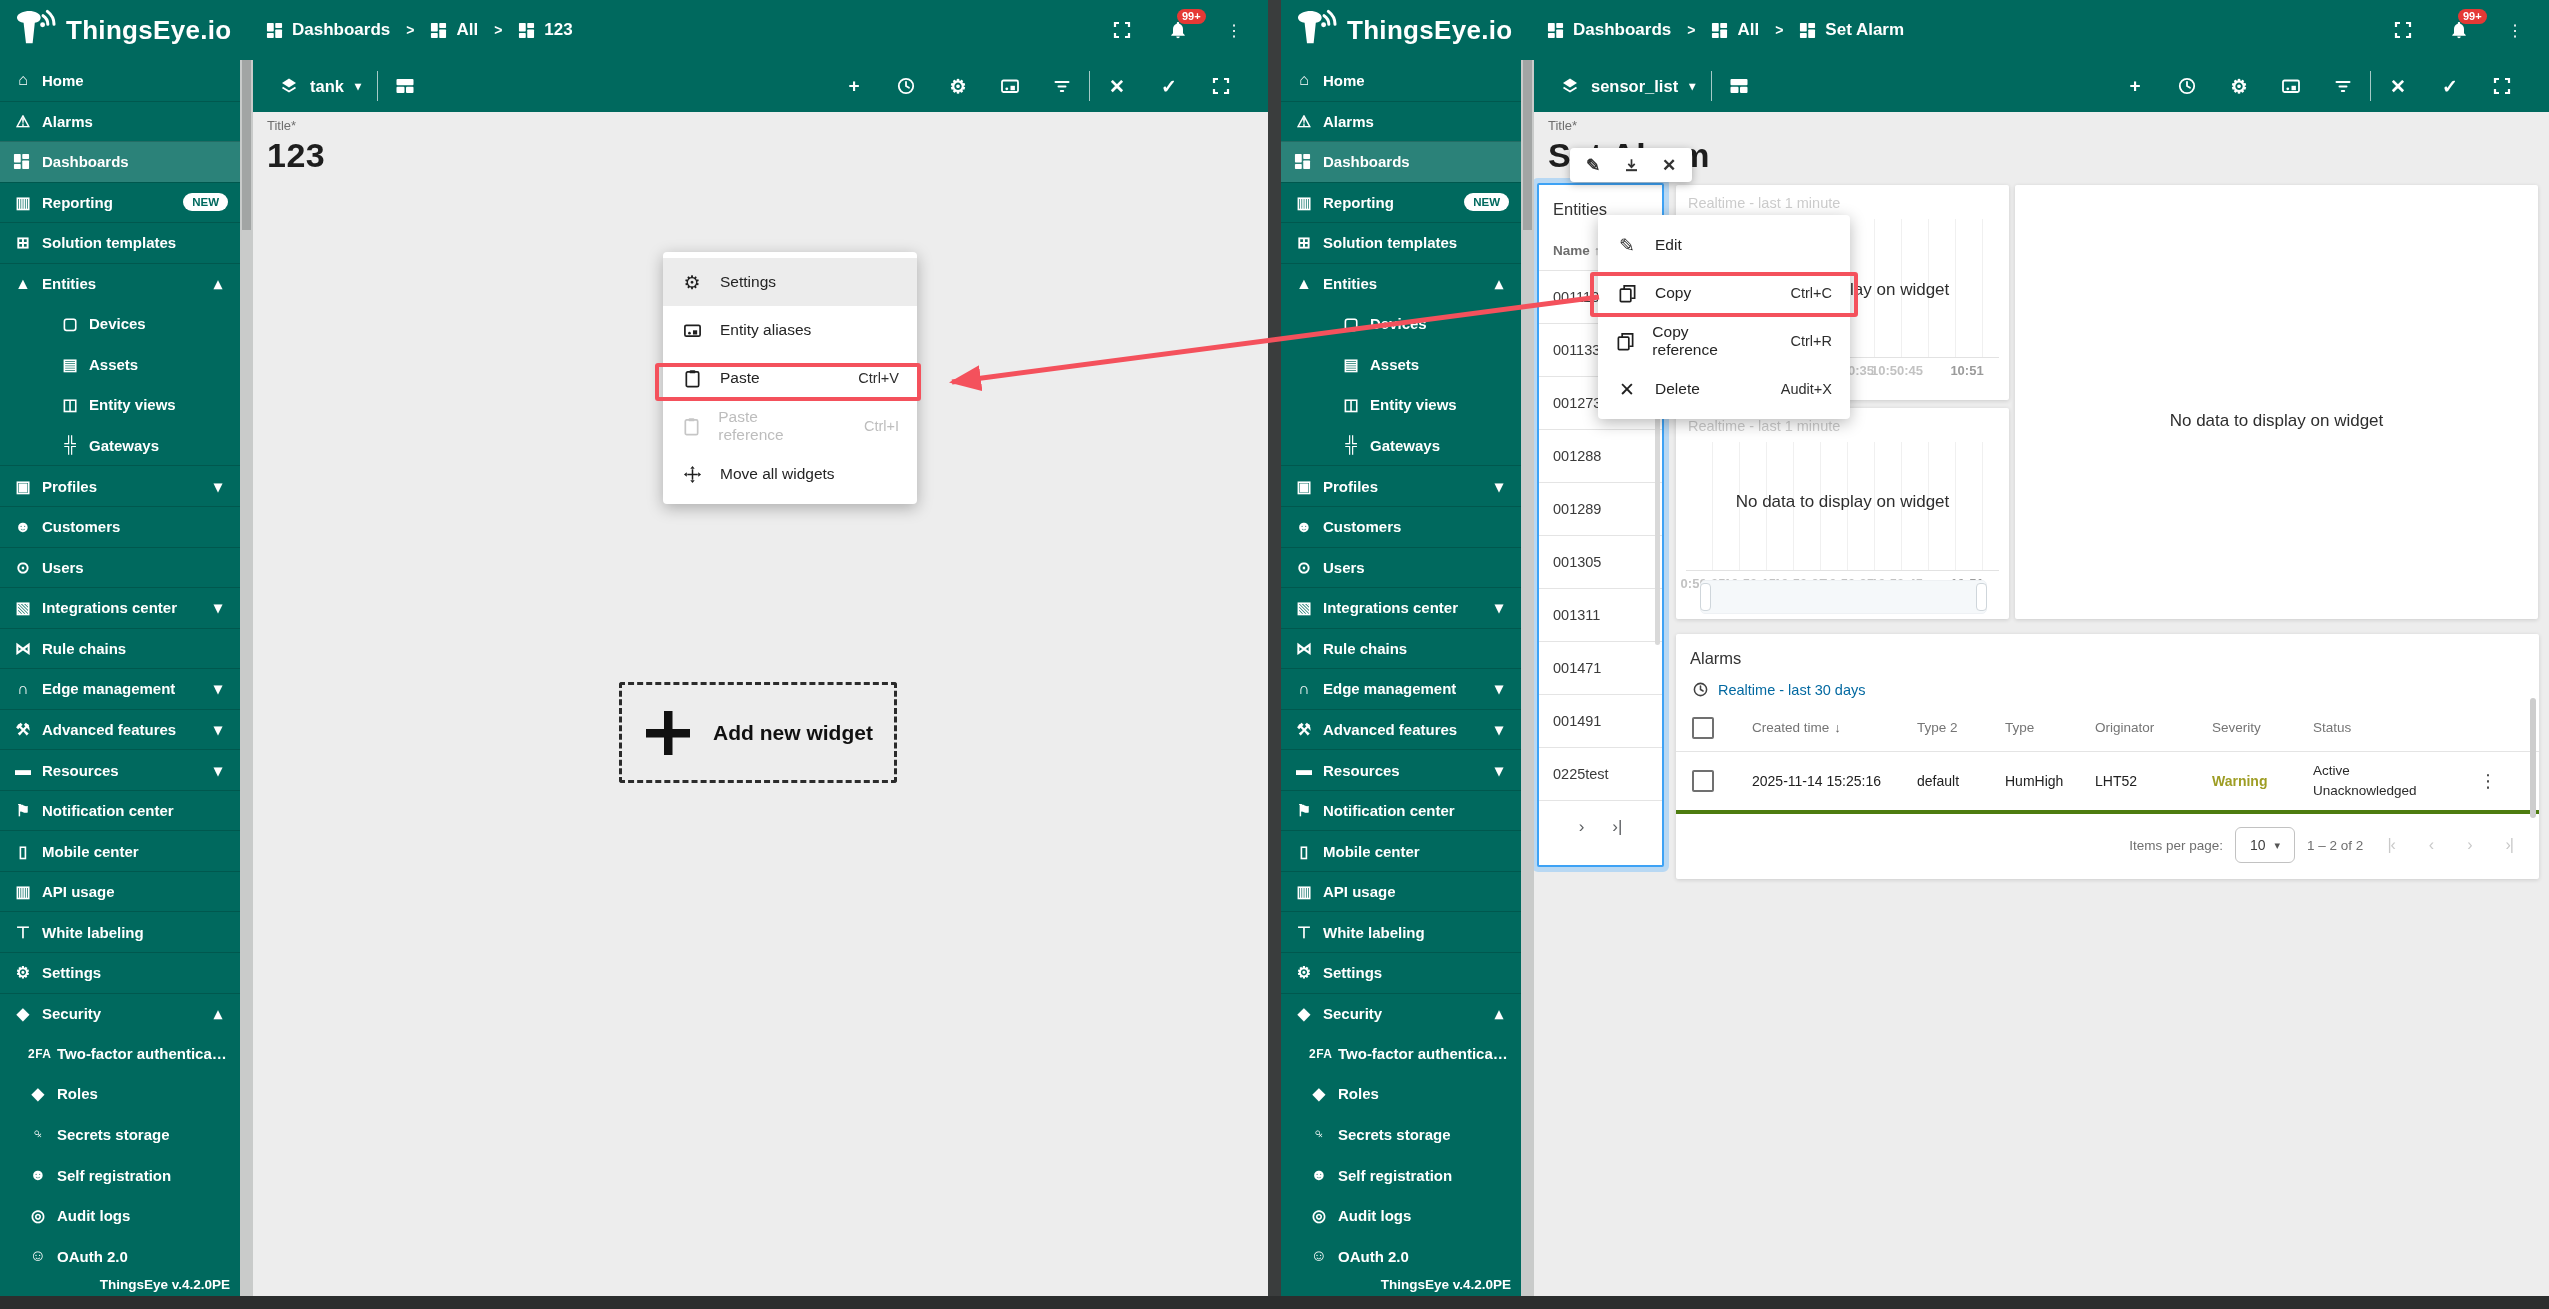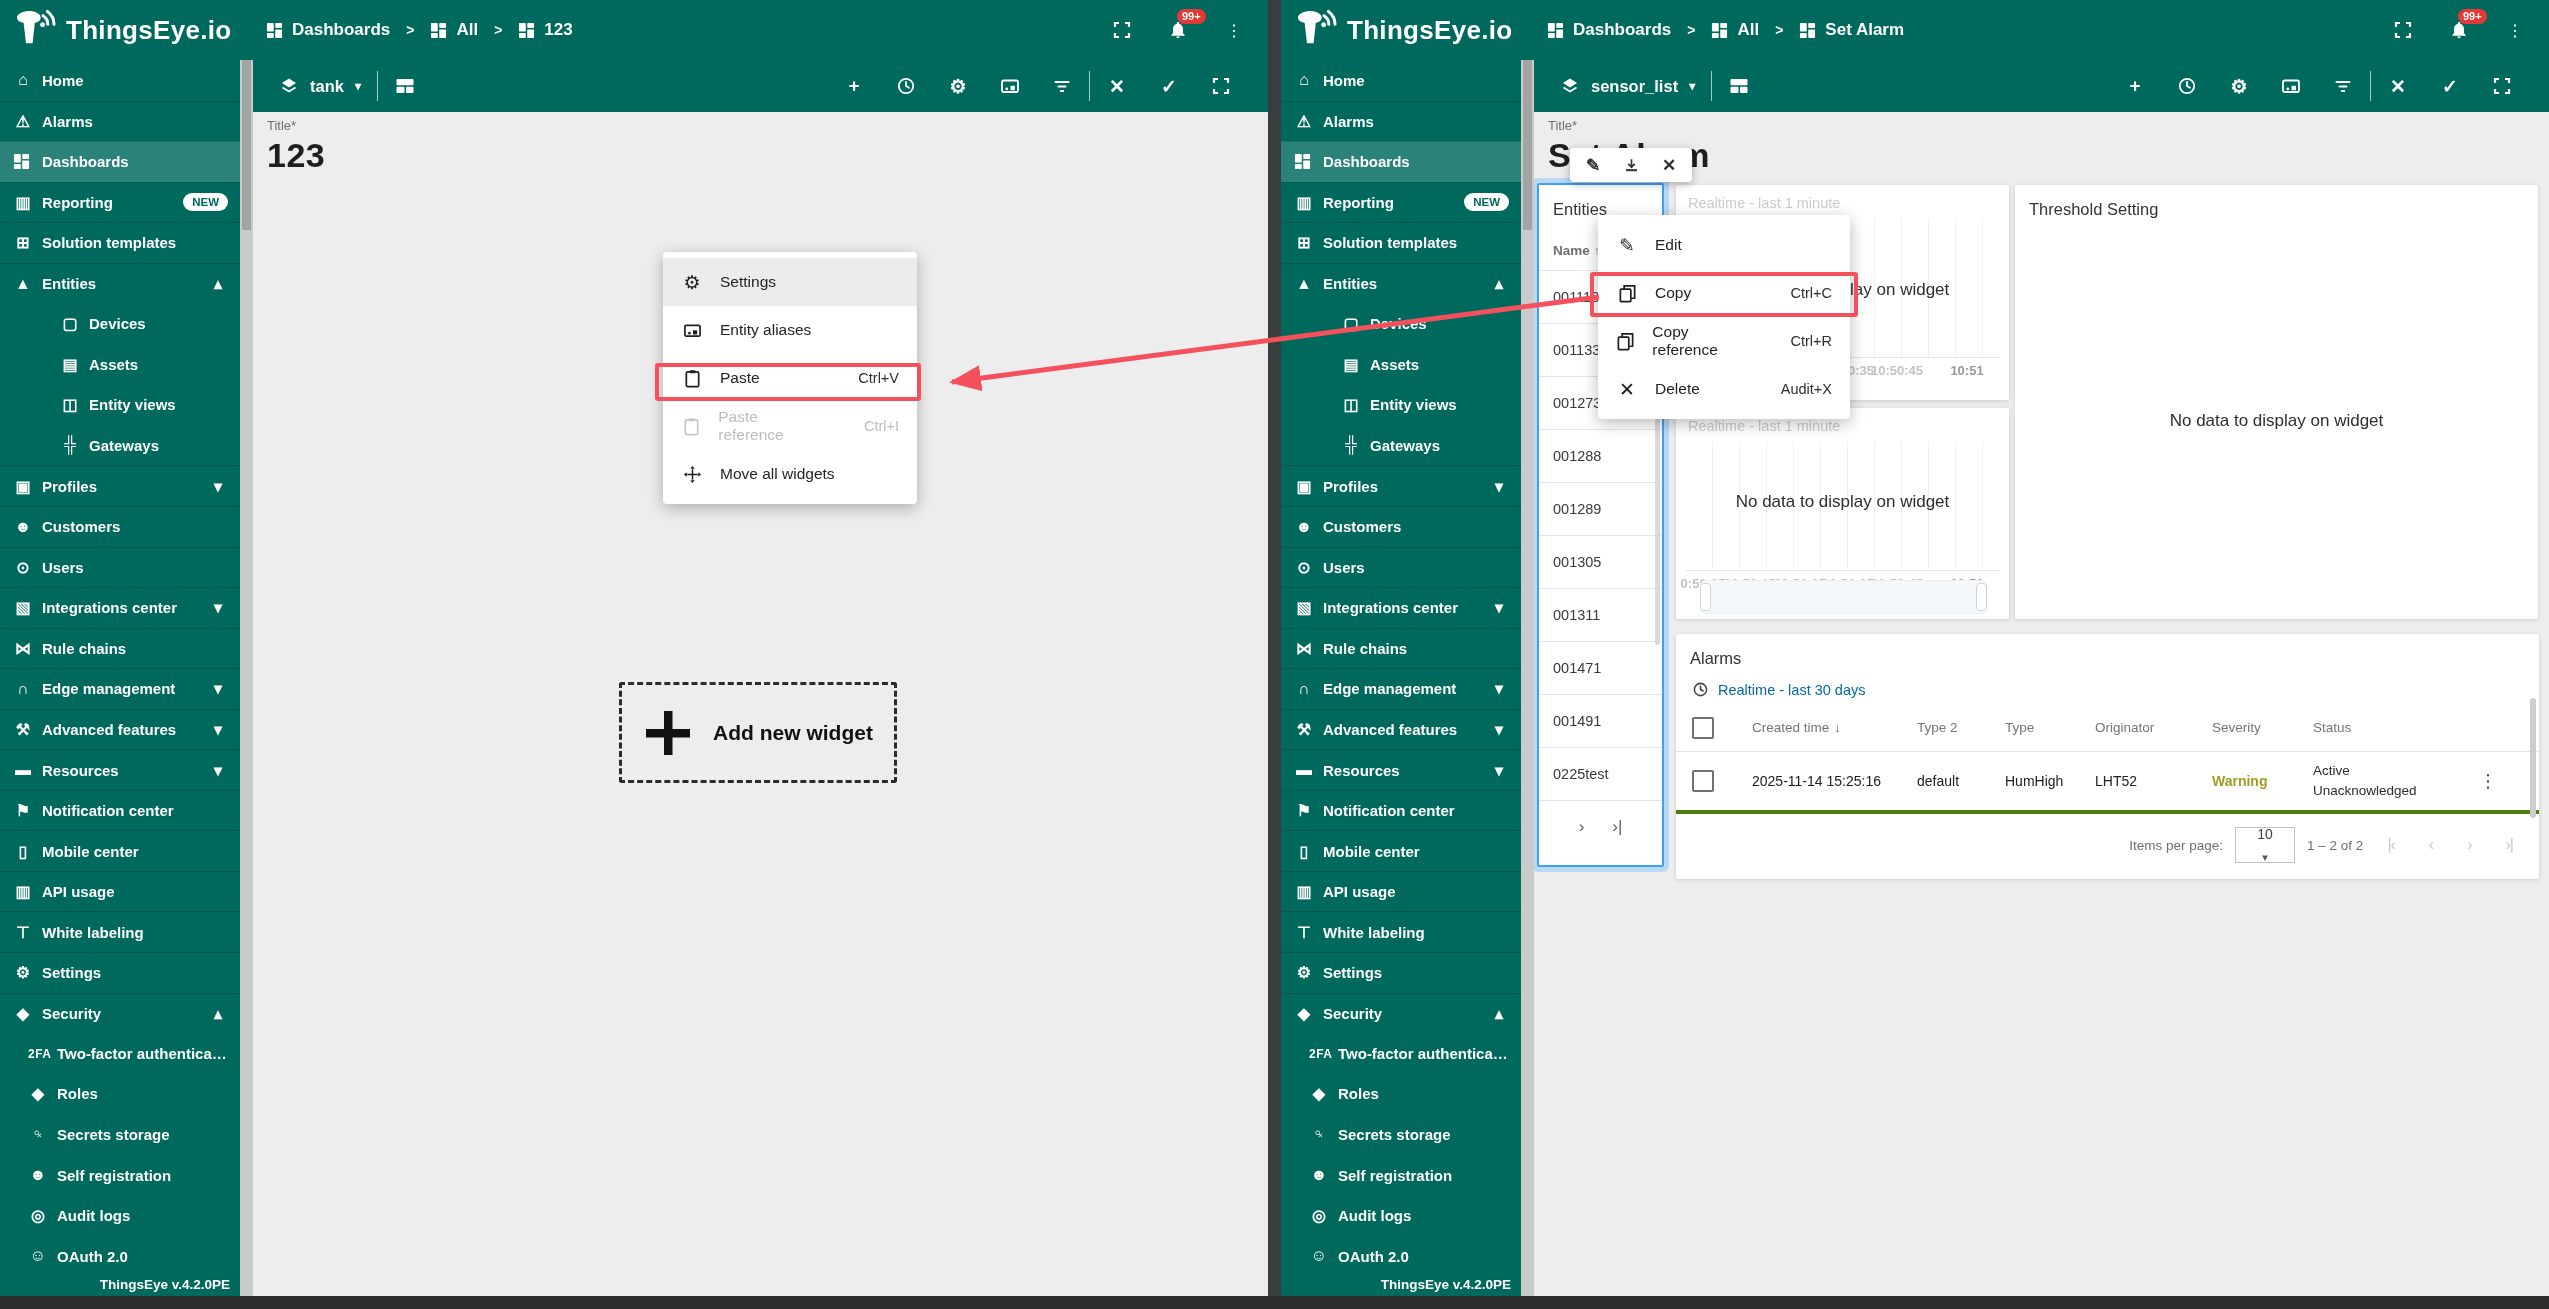--- a/index.html
+++ b/index.html
@@ -118,21 +118,21 @@
   .arow{display:grid;grid-template-columns:60px 165px 88px 90px 117px 101px 140px 1fr;align-items:center;padding-left:16px;box-sizing:border-box;}
   .arow.head{height:48px;margin-top:6px;font-size:13.5px;color:#757575;border-bottom:1px solid #e4e4e4;}
   .arow.body{height:62px;font-size:14px;color:#212121;border-bottom:4px solid #4d7c0f;}
   .hcell{display:flex;align-items:center;gap:5px;}
   .sorticon{font-size:13px;color:#616161;}
   .checkbox{width:18px;height:18px;border:2px solid #707070;border-radius:2px;cursor:pointer;}
   .sev{font-weight:700;}
   .status-cell{font-size:13.5px;line-height:1.45;color:#2b2b2b;}
   .rowmenu{justify-self:start;margin-left:26px;font-size:18px;color:#424242;cursor:pointer;}
   .apager{display:flex;align-items:center;justify-content:flex-end;gap:12px;padding:13px 26px 0 0;color:#6f6f6f;font-size:13.5px;}
-  .psize{width:58px;height:34px;border:1px solid #c2c2c2;border-radius:0;display:flex;align-items:center;justify-content:center;gap:9px;color:#3f3f3f;font-size:14px;cursor:pointer;flex-direction:column;}
+  .psize{width:58px;height:34px;border:1px solid #c2c2c2;border-radius:6px;display:flex;align-items:center;justify-content:center;gap:9px;color:#3f3f3f;font-size:14px;cursor:pointer;}
   .psize .caret{font-size:11px;color:#555;}
   .pnav{display:flex;gap:34px;color:#c9c9c9;font-size:16px;margin-left:12px;letter-spacing:-1px;}
   .alarm-scroll{position:absolute;right:3px;top:64px;width:6px;height:120px;background:#cdcdcd;border-radius:3px;}
 
   .arrow-overlay{position:absolute;inset:0;z-index:60;pointer-events:none;}
 </style>
 </head>
 <body>
 
 <section class="panel" id="panel-left">
@@ -887,21 +887,20 @@
           <span class="tick" style="left:172px;bottom:28px">10:50:35</span>
           <span class="tick" style="left:221px;bottom:28px">10:50:45</span>
           <span class="tick last" style="left:291px;bottom:28px">10:51</span>
         <div class="slider">
           <div class="handle left"></div>
           <div class="handle right"></div>
         </div>
       </div>
 
       <div class="widget threshold" style="left:481px;top:125px;width:523px;height:434px">
-        <div class="widget-title">Threshold Setting</div>
         <div class="nodata">No data to display on widget</div>
       </div>
 
       <div class="widget" style="left:142px;top:574px;width:863px;height:245px">
         <div class="widget-title">Alarms</div>
         <div class="alarms-tw">
           <span class="ic ">
               <svg class="svgic" viewBox="0 0 20 20">
                 <circle cx="10" cy="10" r="7.2" fill="none" stroke="currentColor" stroke-width="1.8"></circle>
                 <path d="M10 5.8V10l3 1.8" fill="none" stroke="currentColor" stroke-width="1.8" stroke-linecap="round"></path>

